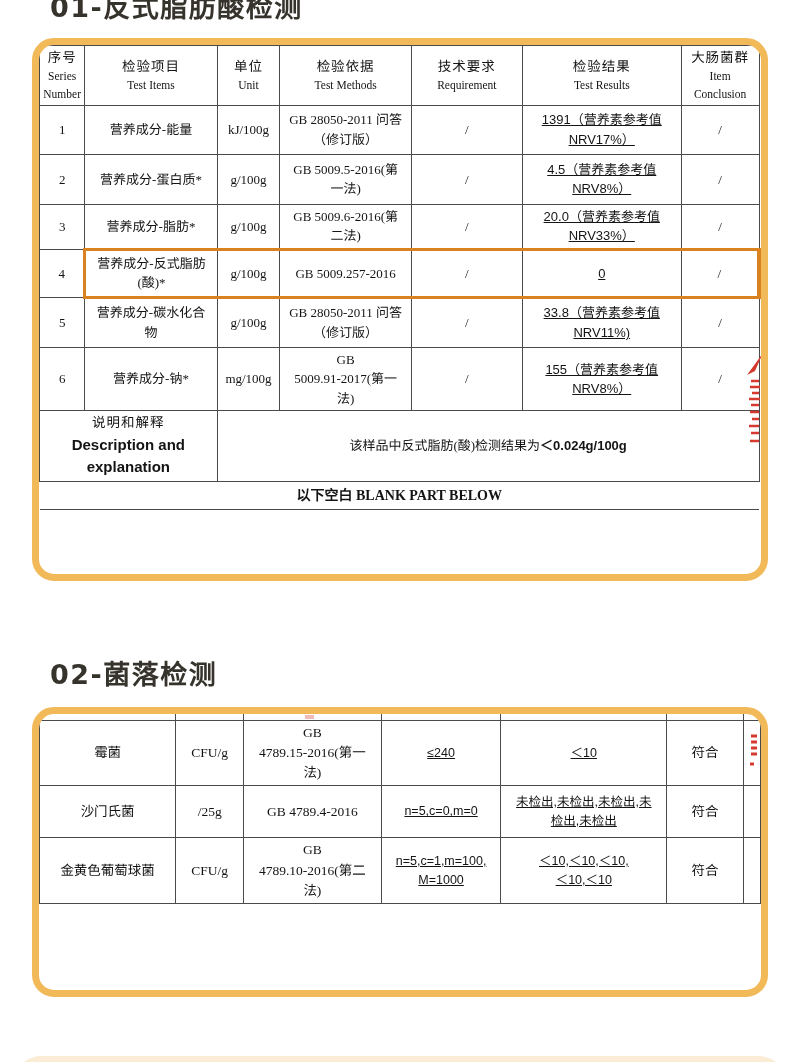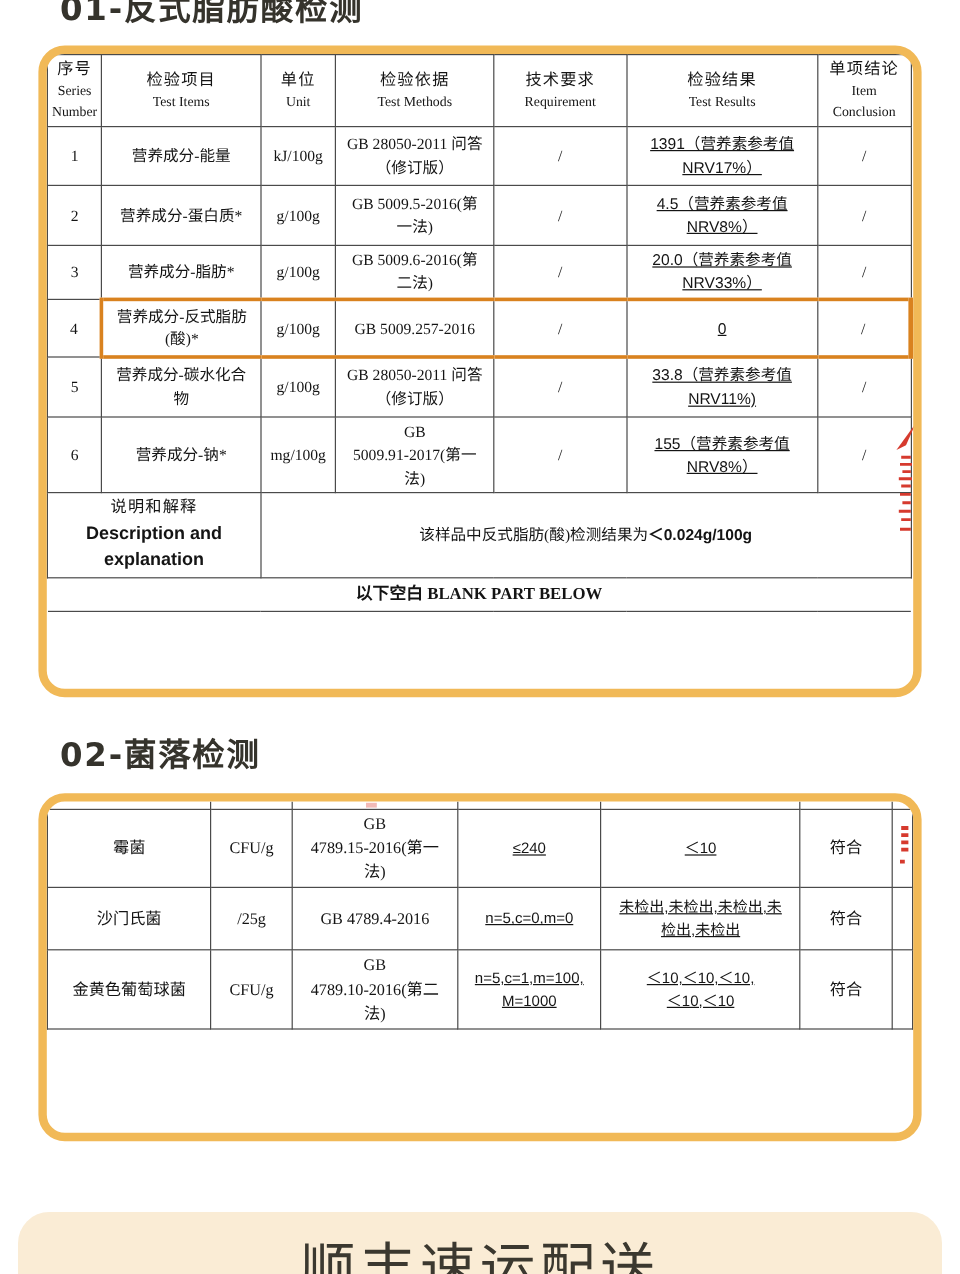--- a/index.html
+++ b/index.html
@@ -2,21 +2,21 @@
 <html lang="zh-CN" style="--card-border: #F1B957; --highlight-border: #D9821F; --cream-bg: #FAECD5; --orange-bg: #F2A93E; --stamp-red: #D63A2E;"><head>
 <meta charset="utf-8">
 <style>
   * { margin:0; padding:0; box-sizing:border-box; }
   html,body { width:800px; height:1062px; overflow:hidden; background:#fff;
     font-family:"Liberation Serif","DejaVu Serif",serif; color:#141414; }
 
   .sec-title { font-family:"DejaVu Sans","Liberation Sans",sans-serif; font-weight:700;
     color:#35332c; font-size:27px; margin-left:50px; letter-spacing:1.5px; }
   .sec-title-1 { margin-top:-14px; }
-  .sec-title-2 { margin-top:26px; }
+  .sec-title-2 { margin-top:72px; }
 
   .card { position:relative; margin-left:32px; width:736px; background:#fff;
     border:7px solid var(--card-border,#F1B957); border-radius:22px; overflow:hidden; }
   .card1 { margin-top:13px; height:543px; }
   .card2 { margin-top:15px; height:290px; }
 
   table.report { width:100%; border-collapse:collapse; table-layout:fixed; }
   .report th,.report td { border:1px solid #4a4a4a; text-align:center; vertical-align:middle;
     font-size:13px; font-weight:400; line-height:1.5; white-space:pre-line; padding:2px 3px; overflow:hidden; }
   .report thead th { font-weight:400; }
@@ -65,21 +65,21 @@
         <col style="width:10.8%">
     </colgroup>
     <thead>
       <tr style="height:58px">
         <th><span class="hz">序号</span><span class="he">Series Number</span></th>
         <th><span class="hz">检验项目</span><span class="he">Test Items</span></th>
         <th><span class="hz">单位</span><span class="he">Unit</span></th>
         <th><span class="hz">检验依据</span><span class="he">Test Methods</span></th>
         <th><span class="hz">技术要求</span><span class="he">Requirement</span></th>
         <th><span class="hz">检验结果</span><span class="he">Test Results</span></th>
-        <th><span class="hz">单项结论</span><span class="he">Item Conclusion</span></th>
+        <th><span class="hz">大肠菌群</span><span class="he">Item Conclusion</span></th>
       </tr>
     </thead>
     <tbody>
       <tr style="height:49px">
         <td>1</td>
         <td>营养成分-能量</td>
         <td>kJ/100g</td>
         <td>GB 28050-2011 问答
 （修订版）</td>
         <td>/</td>

